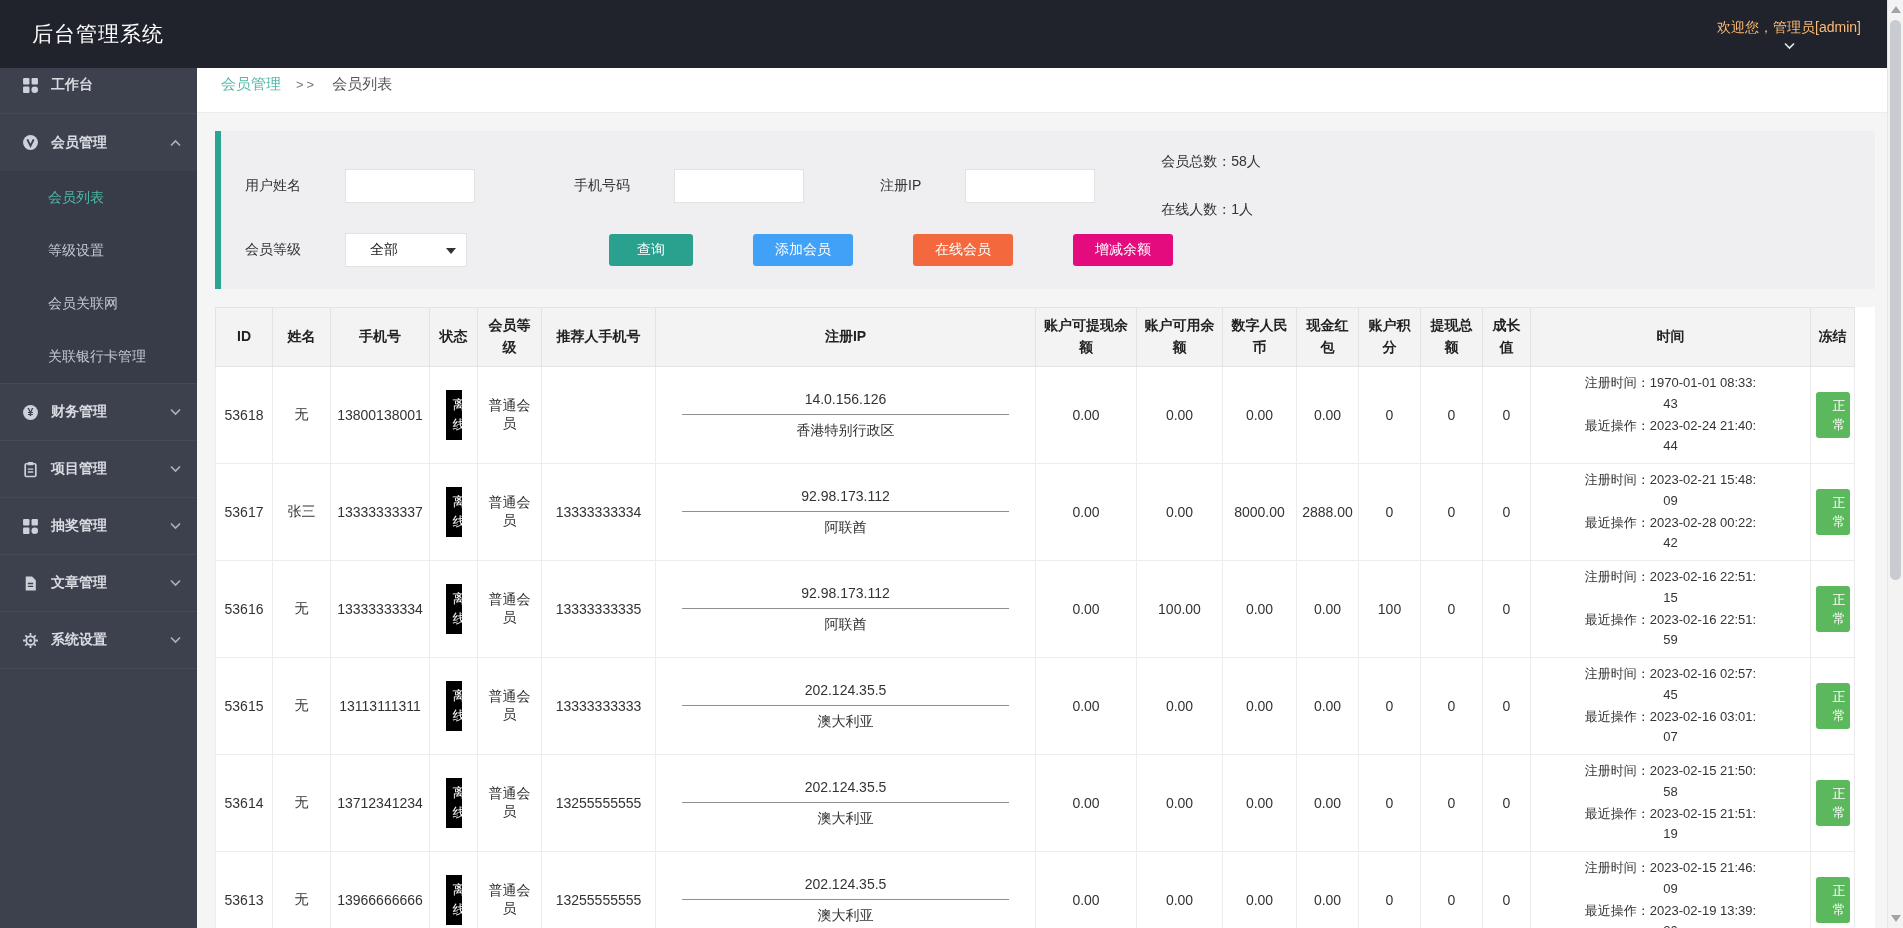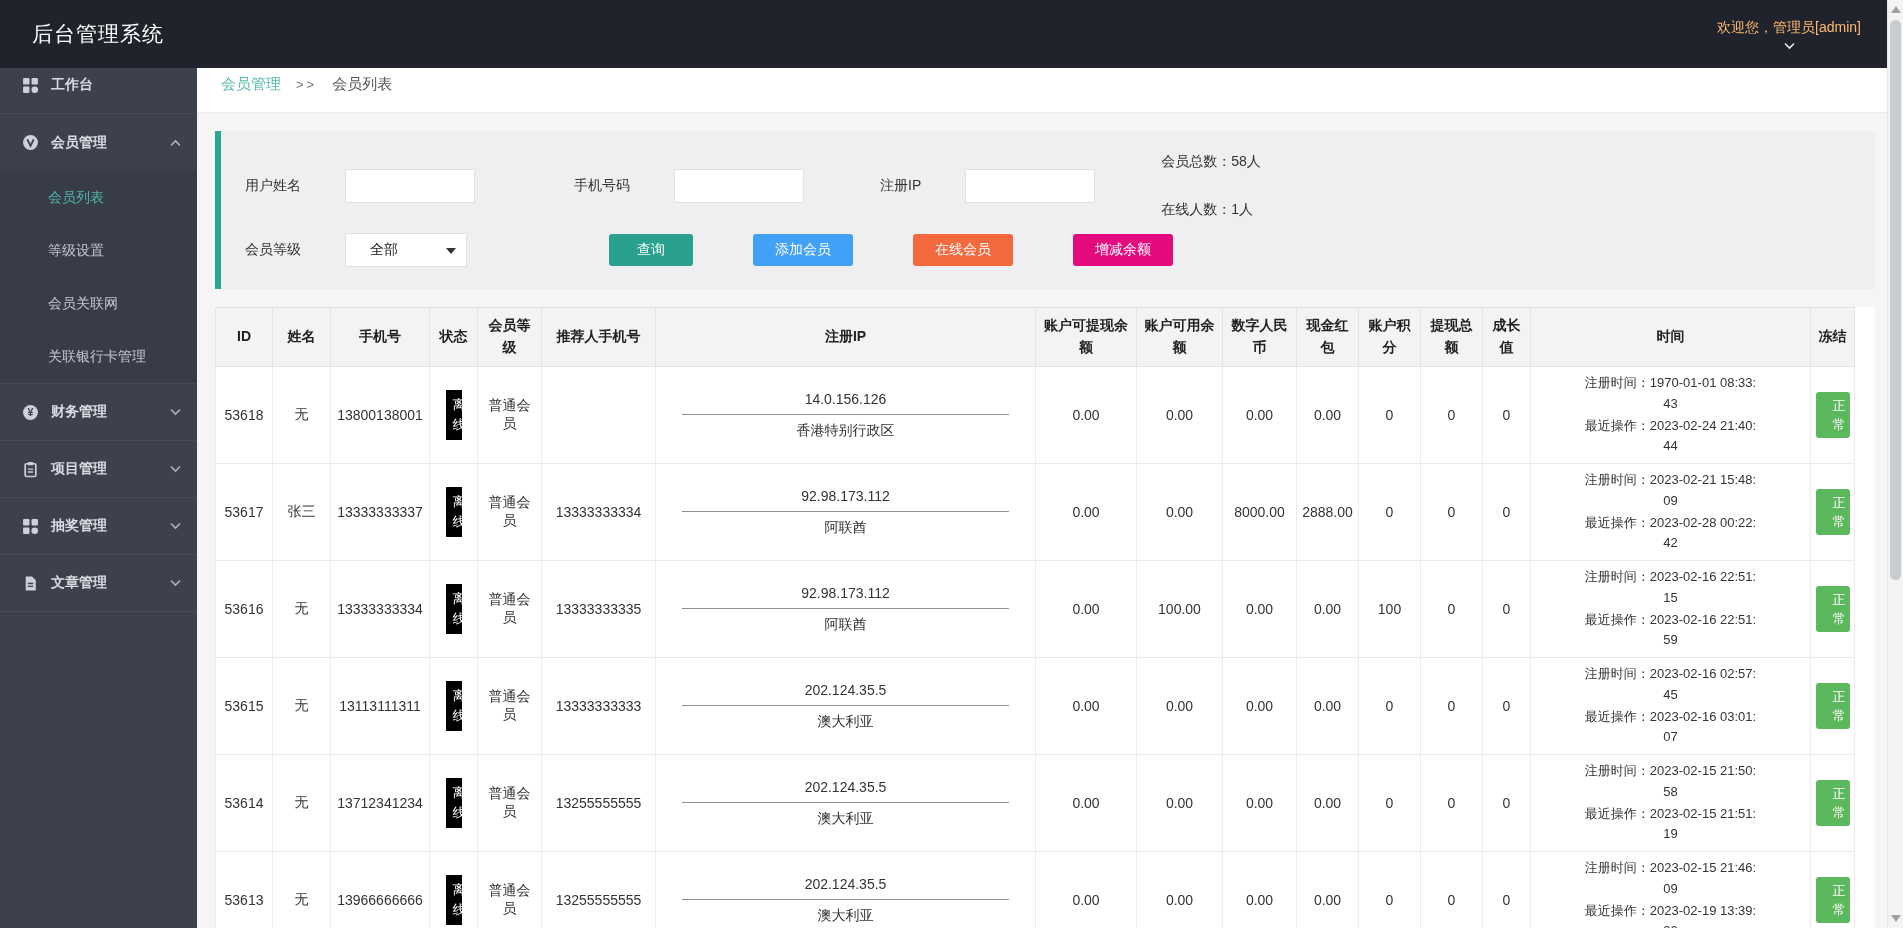--- a/index.html
+++ b/index.html
@@ -205,20 +205,35 @@
       </svg>
     </span>
     <span>文章管理</span>
     <span class="chev">
       <svg width="11" height="8" viewBox="0 0 11 8">
           <path d="M1 1.5l4.5 4.5L10 1.5" stroke="currentColor" stroke-width="1.6" fill="none"></path>
         </svg>
     </span>
   </div>
 
+  <div class="menu-item">
+    <span class="mi-icon">
+      <svg viewBox="0 0 16 16" width="17" height="17">
+        <circle cx="8" cy="8" r="4" fill="none" stroke="currentColor" stroke-width="1.7"></circle>
+        <path d="M8 1v2.4M8 12.6V15M1 8h2.4M12.6 8H15M3.1 3.1l1.7 1.7M11.2 11.2l1.7 1.7M12.9 3.1l-1.7 1.7M4.8 11.2l-1.7 1.7" stroke="currentColor" stroke-width="1.7"></path>
+        <circle cx="8" cy="8" r="1.5" fill="currentColor"></circle>
+      </svg>
+    </span>
+    <span>系统设置</span>
+    <span class="chev">
+      <svg width="11" height="8" viewBox="0 0 11 8">
+          <path d="M1 1.5l4.5 4.5L10 1.5" stroke="currentColor" stroke-width="1.6" fill="none"></path>
+        </svg>
+    </span>
+  </div>
 </div>
 
 <div class="main">
 
   <div class="breadcrumb">
     <span class="bc-section">会员管理</span>
     <span class="bc-sep">&gt;&gt;</span>
     <span class="bc-page">会员列表</span>
   </div>
 

